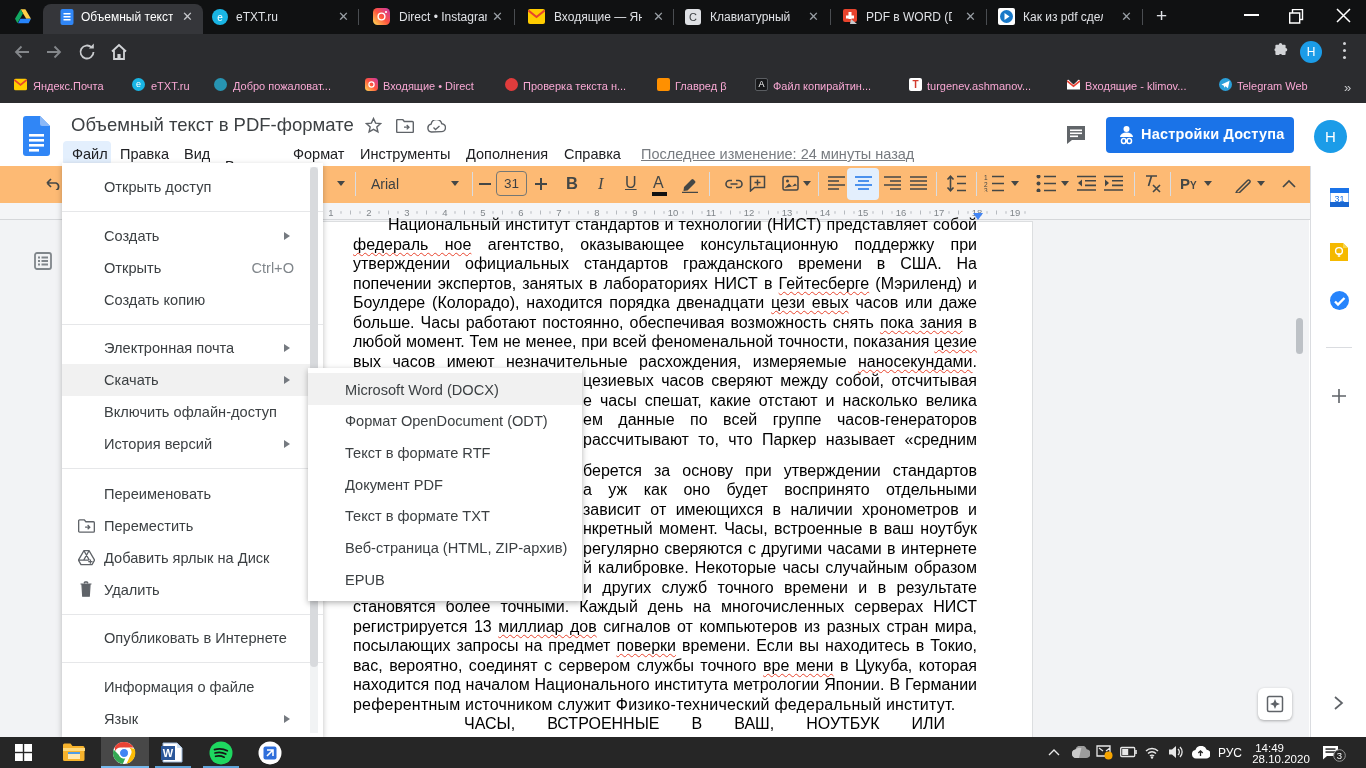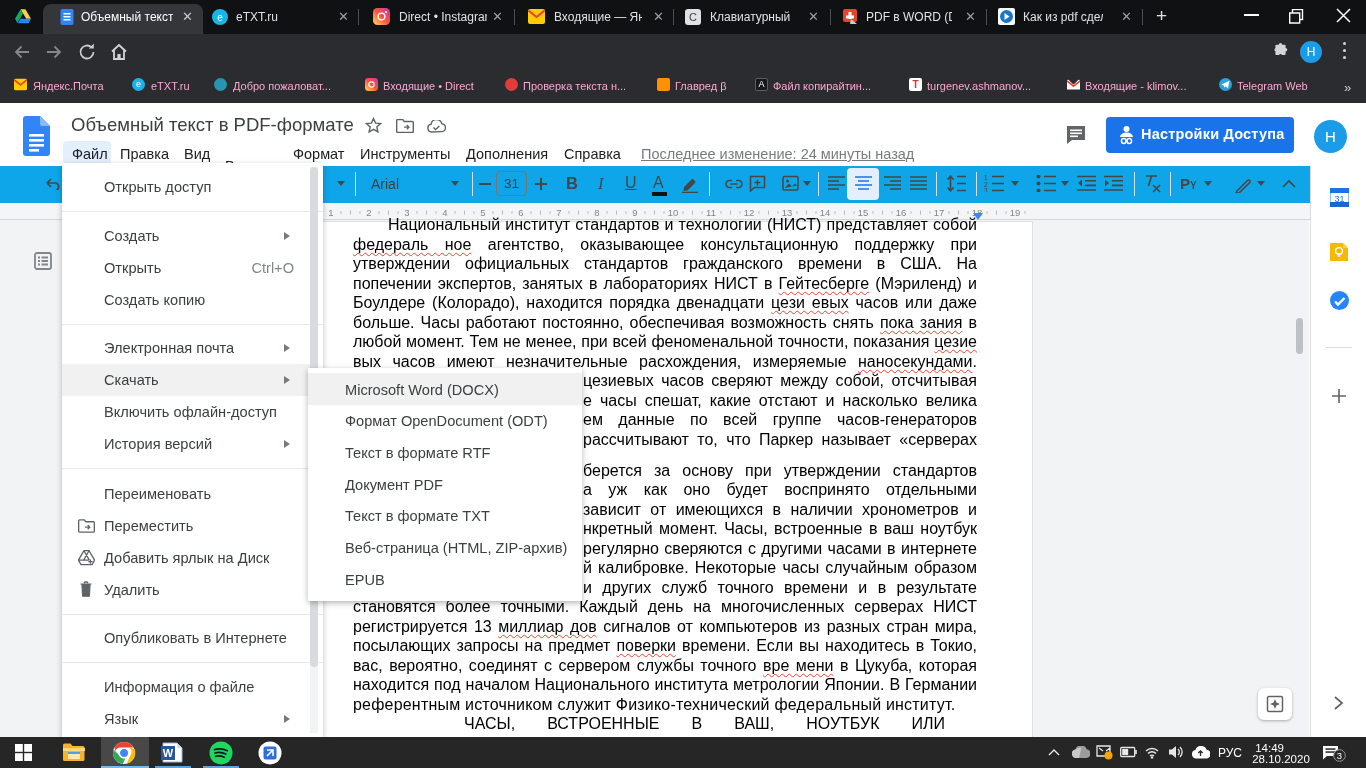--- a/index.html
+++ b/index.html
@@ -244,21 +244,21 @@
   <svg class="abs" style="left:1118px;top:22px" width="17" height="20" viewBox="0 0 17 20">
     <circle cx="8.5" cy="4" r="3" fill="#fff"></circle>
     <path d="M2 12 a6.5 4.5 0 0 1 13 0 z" fill="#fff"></path>
     <rect x="3.5" y="13.5" width="4.5" height="5" rx="2.2" fill="none" stroke="#fff" stroke-width="1.5"></rect>
     <rect x="9" y="13.5" width="4.5" height="5" rx="2.2" fill="none" stroke="#fff" stroke-width="1.5"></rect>
     <rect x="7" y="15" width="3" height="2" fill="#fff"></rect>
   </svg>
   <div class="abs" style="left:1141px;top:23px;font-size:14.5px;color:#fff;font-weight:bold;letter-spacing:.2px">Настройки Доступа</div>
   <div class="abs" style="left:1314px;top:17px;width:33px;height:33px;border-radius:17px;background:#1b9ce8;text-align:center;line-height:33px;font-size:15px;color:#fff">H</div>
 
-  <div id="tbar" class="abs" style="left:0;top:63px;width:1310px;height:40px;background:#0ea5e9">
+  <div id="tbar" class="abs" style="left:0;top:63px;width:1310px;height:40px;background:#fdba74">
     <svg class="abs" style="left:46px;top:12px" width="15" height="12" viewBox="0 0 15 12">
       <path d="M1 5 h9 a4 4 0 0 1 0 7.5 M1 5 L5 1 M1 5 L5 9" fill="none" stroke="#444746" stroke-width="1.7"></path>
     </svg>
     <svg class="abs" style="left:66px;top:11px" width="16" height="14" viewBox="0 0 16 14">
       <path d="M12 1 L15 4.5 L12 8 M15 4.5 h-9 a5 5 0 0 0 0 9 h2" fill="none" stroke="#444746" stroke-width="1.6"></path>
     </svg>
     <path class="abs">
     <div class="abs" style="left:337px;top:15px;width:0;height:0;border-top:5px solid #444746;border-left:4.5px solid transparent;border-right:4.5px solid transparent"></div>
     <div class="abs" style="left:355px;top:6px;width:1px;height:24px;background:#dadce0"></div>
     <div class="abs" style="left:371px;top:10px;font-size:14px;color:#3c4043">Arial</div>
@@ -486,21 +486,21 @@
 <div class="lnj" style="left:353px;top:234.6px;width:624px"><span class="sp">федераль ное</span> агентство, оказывающее консультационную поддержку при</div>
 <div class="lnj" style="left:353px;top:254px;width:624px">утверждении официальных стандартов гражданского времени в США. На</div>
 <div class="lnj" style="left:353px;top:273.5px;width:624px">попечении экспертов, занятых в лабораториях НИСТ в <span class="sp">Гейтесберге</span> (Мэриленд) и</div>
 <div class="lnj" style="left:353px;top:293px;width:624px">Боулдере (Колорадо), находится порядка двенадцати <span class="sp">цези евых</span> часов или даже</div>
 <div class="lnj" style="left:353px;top:312.5px;width:624px">больше. Часы работают постоянно, обеспечивая возможность снять <span class="sp">пока зания</span> в</div>
 <div class="lnj" style="left:353px;top:332px;width:624px">любой момент. Тем не менее, при всей феноменальной точности, показания <span class="sp">цезие</span></div>
 <div class="lnj" style="left:353px;top:351.5px;width:624px"><span class="sp">вых</span> часов имеют незначительные расхождения, измеряемые <span class="sp">наносекундами</span>.</div>
 <div class="lnj" style="left:583px;top:371px;width:394px">цезиевых часов сверяют между собой, отсчитывая</div>
 <div class="lnj" style="left:583px;top:390.5px;width:394px">е часы спешат, какие отстают и насколько велика</div>
 <div class="lnj" style="left:583px;top:410px;width:394px">ем данные по всей группе часов-генераторов</div>
-<div class="lnj" style="left:583px;top:429.5px;width:394px">рассчитывают то, что Паркер называет «серверах</div>
+<div class="lnj" style="left:583px;top:429.5px;width:394px">рассчитывают то, что Паркер называет «средним</div>
 <div class="lnj" style="left:583px;top:460.9px;width:394px">берется за основу при утверждении стандартов</div>
 <div class="lnj" style="left:583px;top:480.3px;width:394px">а уж как оно будет воспринято отдельными</div>
 <div class="lnj" style="left:583px;top:499.8px;width:394px">зависит от имеющихся в наличии хронометров и</div>
 <div class="lnj" style="left:583px;top:519.3px;width:394px">нкретный момент. Часы, встроенные в ваш ноутбук</div>
 <div class="lnj" style="left:583px;top:538.8px;width:394px">регулярно сверяются с другими часами в интернете</div>
 <div class="lnj" style="left:583px;top:558.3px;width:394px">й калибровке. Некоторые часы случайным образом</div>
 <div class="lnj" style="left:583px;top:577.8px;width:394px">и других служб точного времени и в результате</div>
 <div class="lnj" style="left:353px;top:597.3px;width:624px">становятся более точными. Каждый день на многочисленных серверах НИСТ</div>
 <div class="lnj" style="left:353px;top:616.8px;width:624px">регистрируется 13 <span class="sp">миллиар дов</span> сигналов от компьютеров из разных стран мира,</div>
 <div class="lnj" style="left:353px;top:636.3px;width:624px">посылающих запросы на предмет <span class="sp">поверки</span> времени. Если вы находитесь в Токио,</div>

